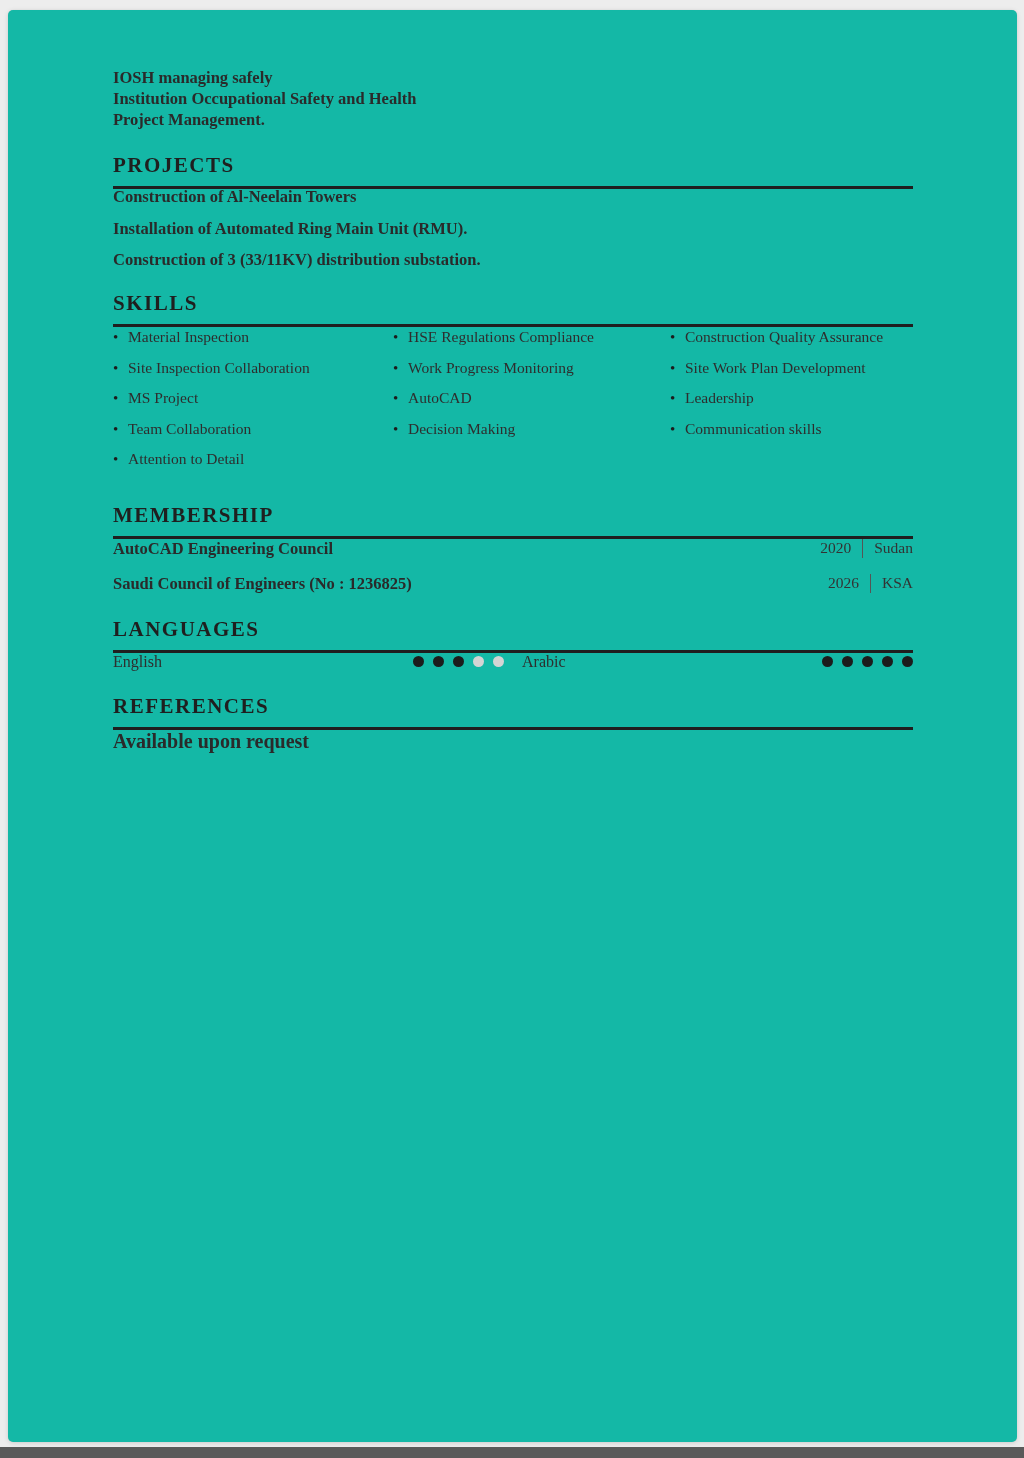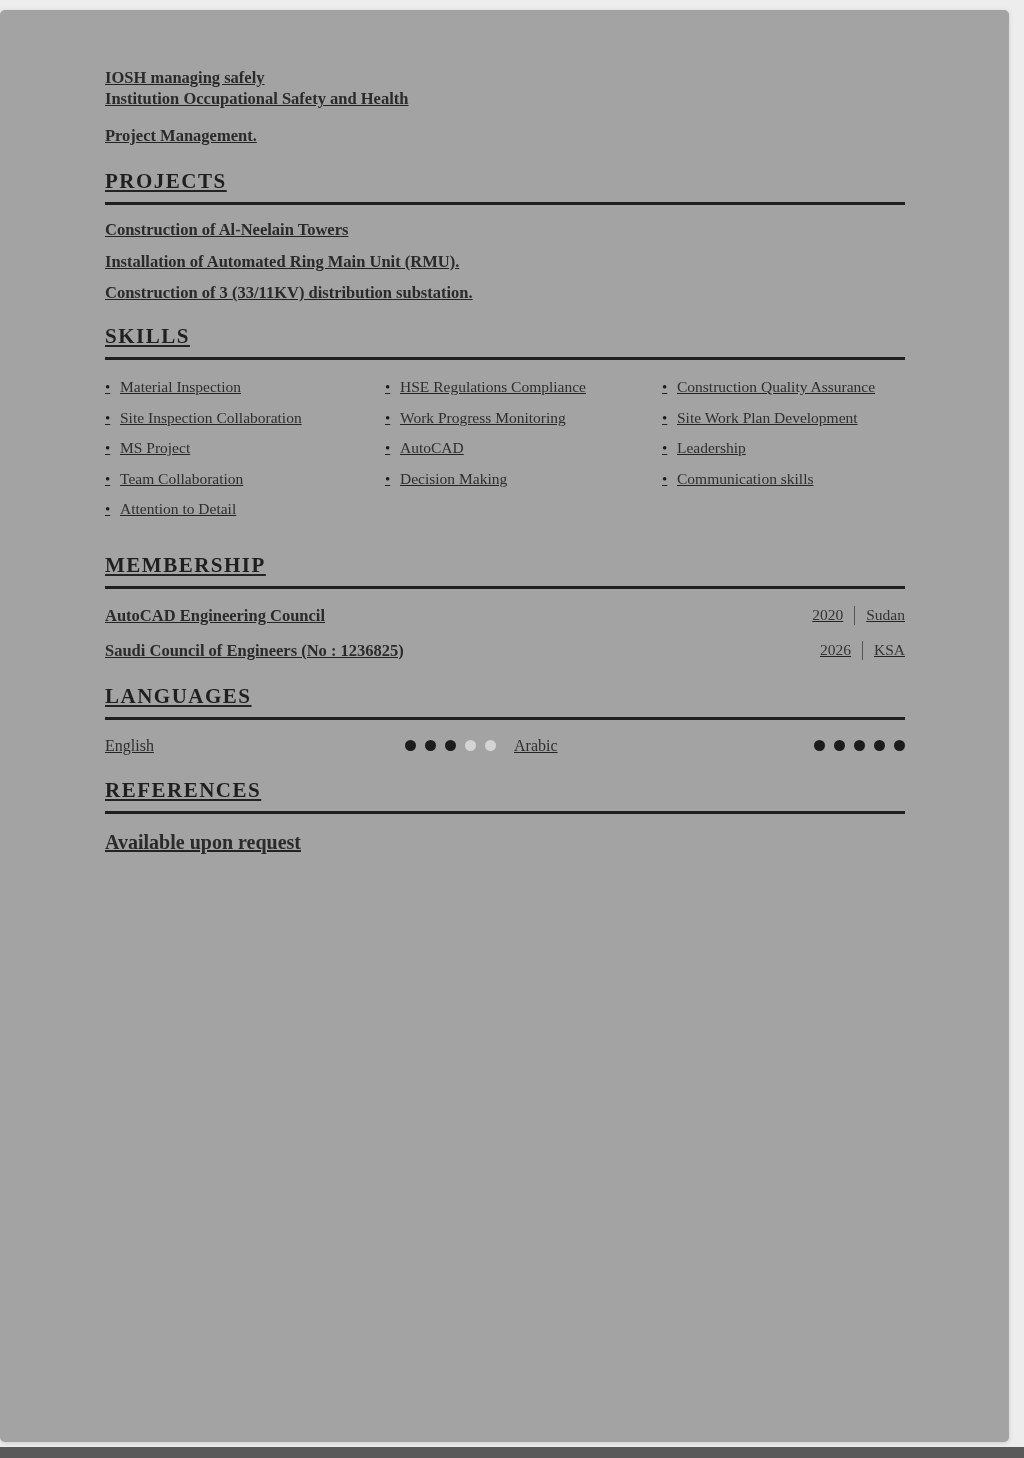--- a/index.html
+++ b/index.html
@@ -5,46 +5,45 @@
   * { margin: 0; padding: 0; box-sizing: border-box; }
   html, body {
     width: 1024px; height: 1458px;
     background: #ededed;
     font-family: "Liberation Serif", serif;
     overflow: hidden;
     position: relative;
   }
   .page {
     position: absolute;
-    left: 0; top: 10px;
+    left: 8px; top: 10px;
     width: 1009px; height: 1432px;
-    background: #a3a3a3;
+    background: #14b8a6;
     border-radius: 5px;
     box-shadow: 0 1px 5px rgba(0,0,0,0.13), 0 0 1px rgba(0,0,0,0.08);
     padding: 57px 104px 0 105px;
     color: #232323;
-    text-decoration: underline;
   }
   .bottom-bar {
     position: absolute;
     left: 0; bottom: 0;
     width: 1024px; height: 11px;
     background: #5a5a5a;
   }
   
   .cert-line { font-weight: bold; font-size: 16.5px; line-height: 21px; color: #2a2a2a; }
-  .cert-extra { margin-top: 16px; }
+  .cert-extra { }
   
   .section { margin-top: 22px; }
   .section-head {
     font-size: 21px; font-weight: bold; letter-spacing: 1.5px;
     color: #1f1f1f; line-height: 26px; padding-bottom: 8px;
   }
   .section-rule { border: none; border-top: 3px solid #1f1f1f; height: 0; }
-  .section-body { padding-top: 17px; }
+  .section-body { }
   
   .project-item { font-weight: bold; font-size: 16.5px; line-height: 16px; margin-bottom: 15.5px; color: #2a2a2a; }
   .project-item:last-child { margin-bottom: 0; }
   
   .skills-grid { display: grid; grid-template-columns: 280px 277px 243px; }
   .skill-item {
     display: flex; align-items: flex-start;
     font-size: 15.5px; line-height: 20px; margin-bottom: 10.5px;
     color: #2e2e2e;
   }

